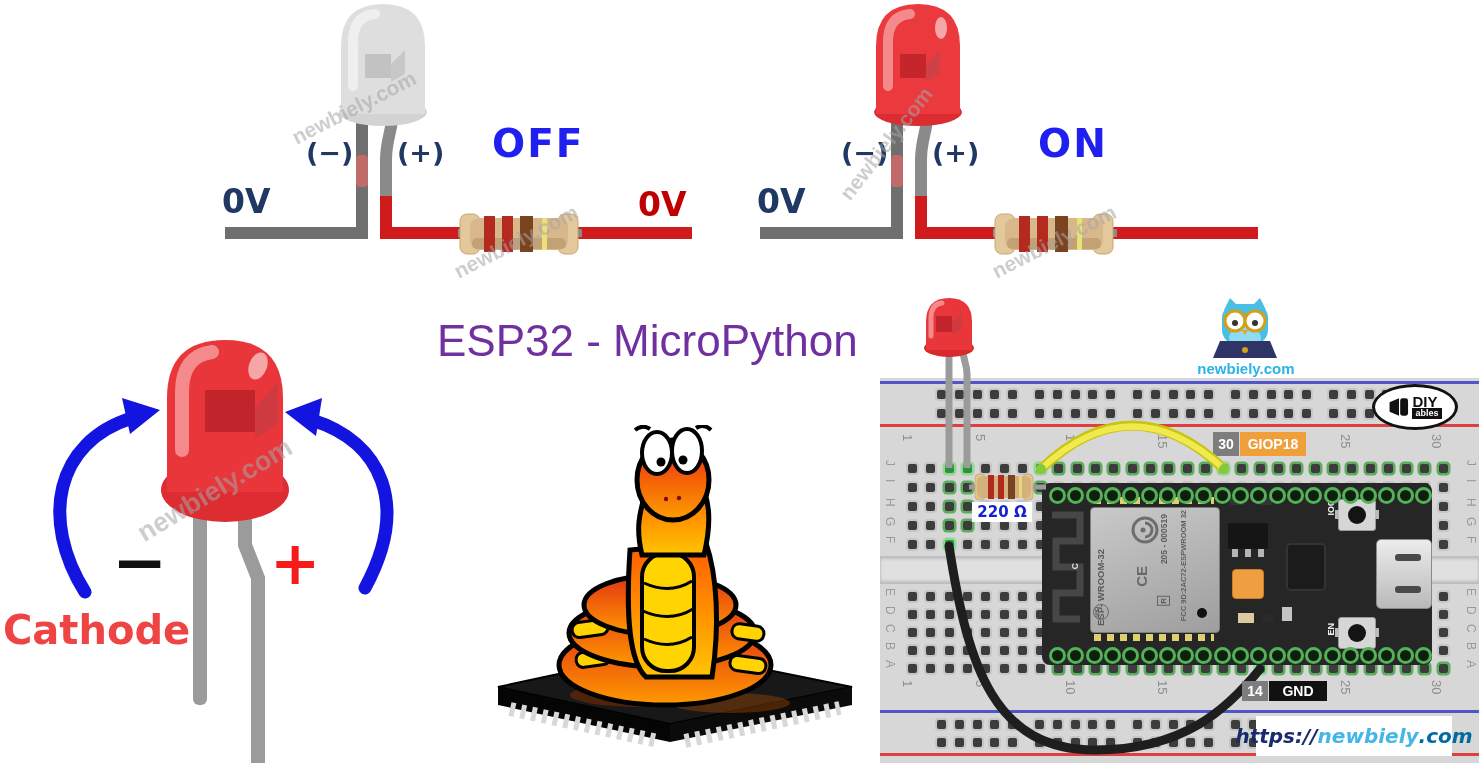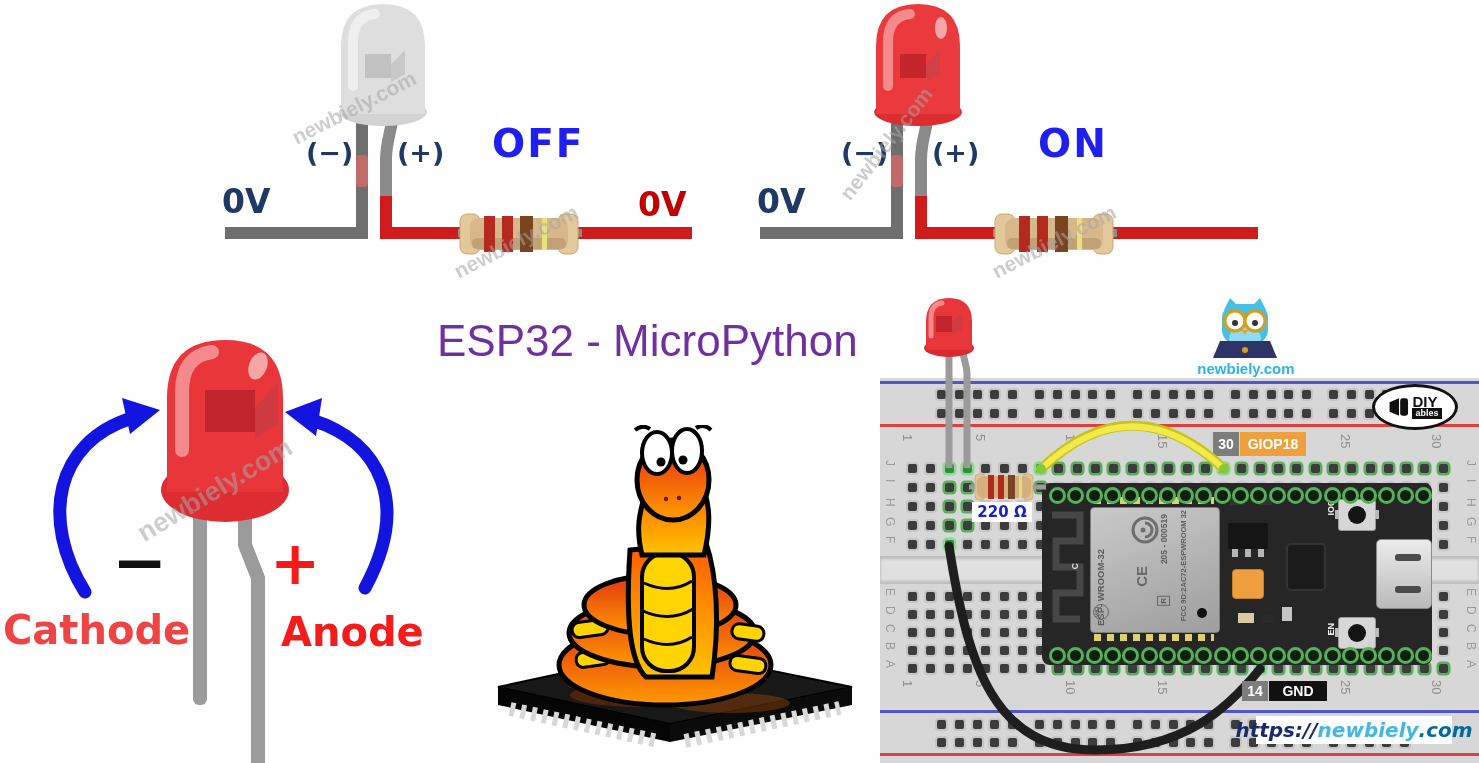--- a/index.html
+++ b/index.html
@@ -40,21 +40,21 @@
   .btn{position:absolute;width:36px;height:30px;background:#d6d6d6;border:1px solid #9a9a9a;border-radius:3px;}
   .btn .cap{position:absolute;left:9px;top:6px;width:18px;height:18px;border-radius:50%;background:#141414;}
   .btn .tab{position:absolute;width:4px;height:9px;background:#b9b9b9;top:10px;}
   .btnlbl{position:absolute;writing-mode:vertical-rl;transform:rotate(180deg);
           color:#f0f0f0;font-size:9px;font-weight:bold;}
   #usb{position:absolute;left:334px;top:56px;width:54px;height:68px;border:1px solid #8a8a8a;
        border-radius:5px;background:linear-gradient(#ececec,#b9b9b9);}
   #r220{position:absolute;left:92px;top:124px;width:60px;height:20px;background:#fff;
         color:#1520cf;font-weight:bold;font-size:15px;text-align:center;line-height:20px;
         font-family:"DejaVu Sans",sans-serif;}
-  #urlbox{position:absolute;left:376px;top:338px;width:196px;height:28px;background:#fff;
+  #urlbox{position:absolute;left:376px;top:338px;width:196px;height:40px;background:#fff;
           display:flex;align-items:center;justify-content:center;font-style:italic;
           font-weight:800;font-size:20px;font-family:"DejaVu Sans",sans-serif;}
   #diy{position:absolute;left:492px;top:6px;width:80px;height:40px;background:#fff;border:3px solid #111;
        border-radius:50%;display:flex;align-items:center;justify-content:center;gap:2px;}
   #diy .t1{font-size:15px;font-weight:800;color:#111;line-height:13px;}
   #diy .t2{font-size:9px;font-weight:bold;color:#fff;background:#111;padding:0 3px;line-height:11px;}
   #owl-caption{position:absolute;left:1190px;top:360px;width:112px;text-align:center;
                color:#2bb4e6;font-weight:bold;font-size:15px;}
 </style>
 </head>
@@ -138,21 +138,20 @@
     <g stroke="#1414e0" stroke-width="13" fill="none" stroke-linecap="round">
       <path d="M85,262 C40,190 55,112 132,88"></path>
       <path d="M365,258 C410,175 382,112 312,90"></path>
     </g>
     <polygon points="160,80 122,68 130,104" fill="#1414e0"></polygon>
     <polygon points="285,82 322,68 316,106" fill="#1414e0"></polygon>
   </svg>
   <div class="lbl big-sign" style="left:112px;top:524px;font-size:66px;color:#111">−</div>
   <div class="lbl big-sign" style="left:270px;top:528px;font-size:60px;color:#f51b1b">+</div>
   <div class="lbl polword" style="left:3px;top:607px;color:#ef4444">Cathode</div>
-  <div class="lbl polword" style="left:281px;top:609px;color:#f51b1b">Anode</div>
 
   <svg class="abs" style="left:480px;top:425px" width="395" height="338" viewBox="0 0 395 338">
     <defs>
       <linearGradient id="gCoil" x1="0" y1="0" x2="0" y2="1">
         <stop offset="0" stop-color="#e23313"></stop>
           <stop offset="1" stop-color="#ff9a00"></stop>
       </linearGradient>
       <linearGradient id="gHead" x1="0" y1="0" x2="0" y2="1">
         <stop offset="0" stop-color="#e8260f"></stop>
           <stop offset="1" stop-color="#ff9e00"></stop>

